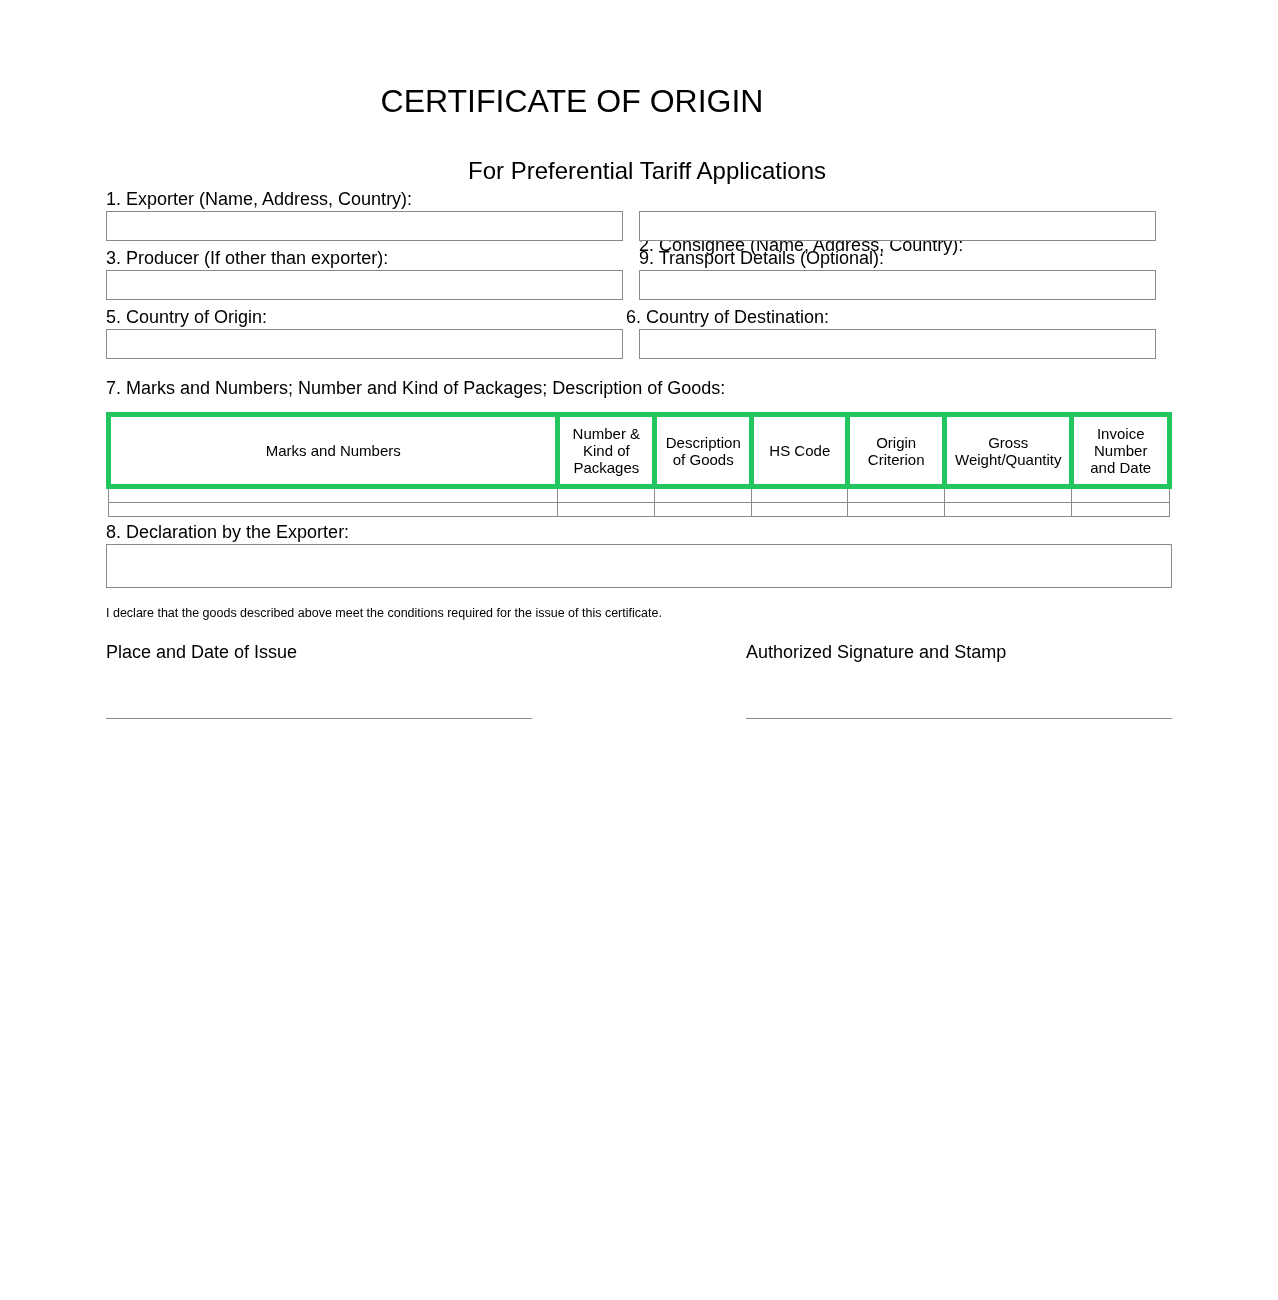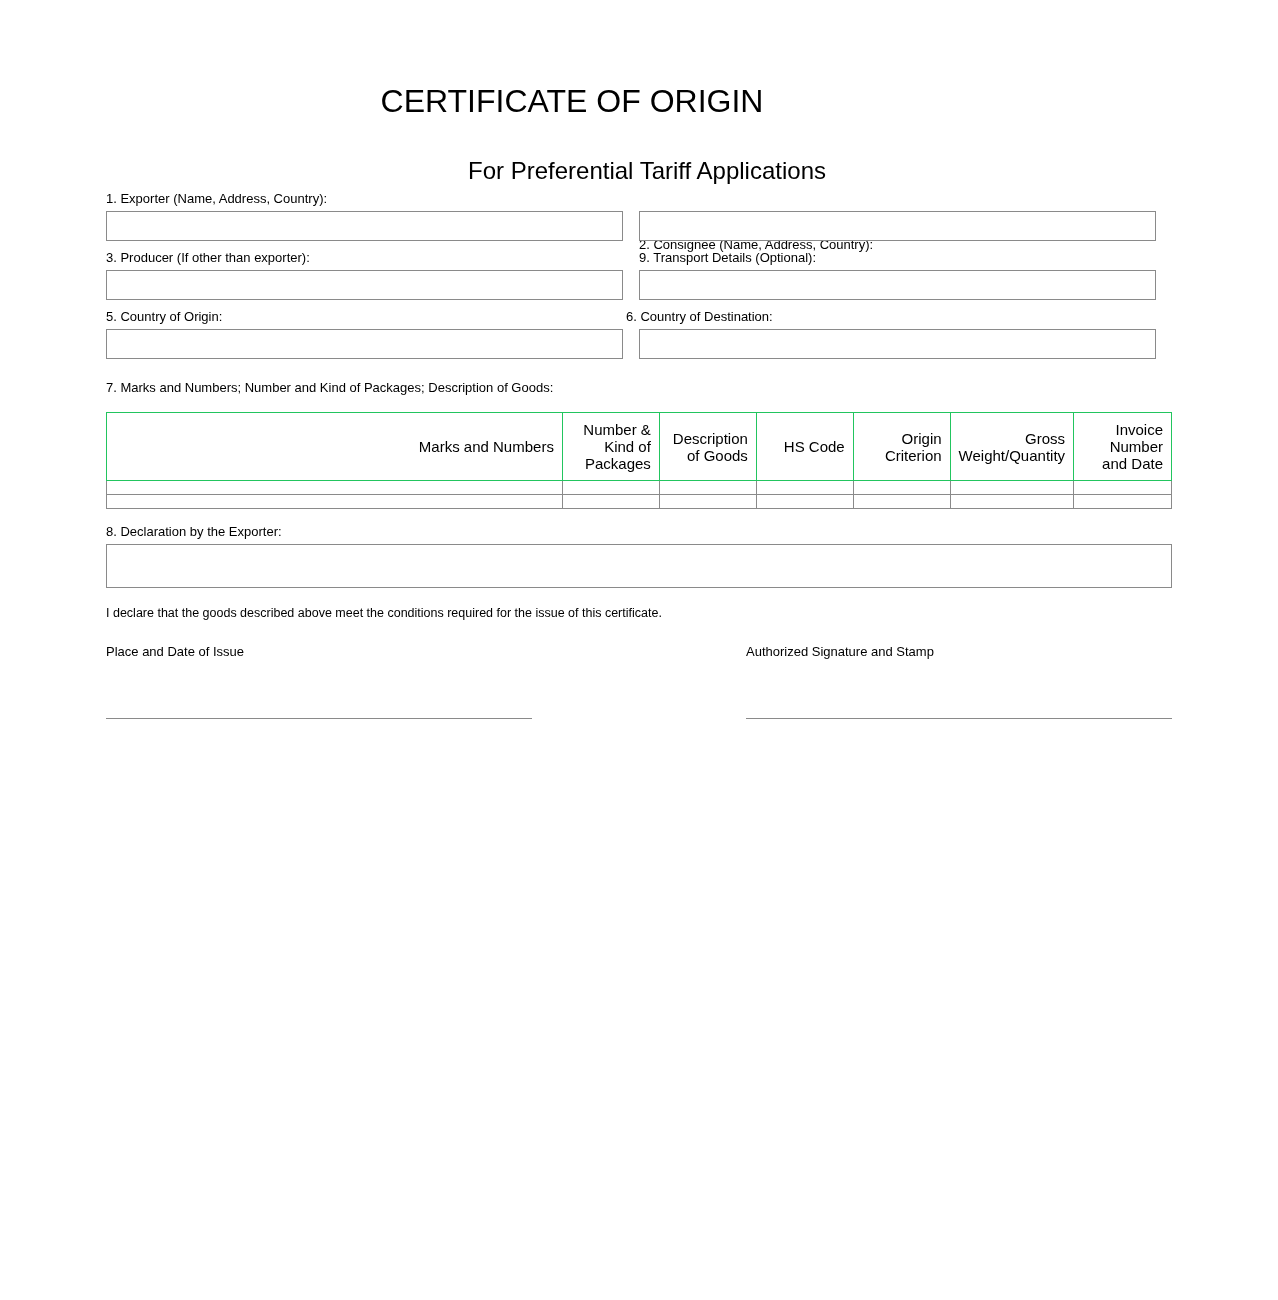--- a/index.html
+++ b/index.html
@@ -1,22 +1,22 @@
 <!DOCTYPE html>
 <html><head>
   <meta charset="utf-8">
   <style>
     html, body { margin: 0; padding: 0; background: #ffffff; }
     body { width: 1278px; height: 1300px; position: relative; font-family: "Liberation Sans", sans-serif; color: #000; }
     .title { position: absolute; left: 0; width: 1144px; top: 82px; text-align: center; font-size: 32px; line-height: 38px; }
     .subtitle { position: absolute; left: 8px; width: 1278px; top: 142px; text-align: center; font-size: 24px; line-height: 28px; margin-top: 15px; }
-    .lbl { position: absolute; font-size: 13px; line-height: 18px; white-space: nowrap; }
+    .lbl { position: absolute; font-size: 18px; line-height: 18px; white-space: nowrap; }
     .box { position: absolute; box-sizing: border-box; border: 1px solid #8a8a8a; background: #fff; width: 517px; height: 30px; }
     table.goods { position: absolute; left: 106px; top: 412px; width: 1066px; border-collapse: collapse; font-size: 15px; line-height: 17px; }
-    table.goods th { border: 1px solid #22c55e; font-weight: normal; text-align: right; padding: 8px 8px; height: 51px; box-sizing: border-box; vertical-align: middle; }
+    table.goods th { border: 5px solid #22c55e; font-weight: normal; text-align: center; padding: 8px 8px; height: 51px; box-sizing: border-box; vertical-align: middle; }
     table.goods td { border: 1px solid #8a8a8a; height: 13px; padding: 0; }
     .decl-box { position: absolute; left: 106px; top: 544px; width: 1066px; height: 44px; box-sizing: border-box; border: 1px solid #8a8a8a; }
     .decl-note { position: absolute; left: 106px; top: 588px; font-size: 12.5px; line-height: 15px; white-space: nowrap; margin-top: 18px; }
     .sigline { position: absolute; height: 0; border-top: 1px solid #8a8a8a; }
   </style>
 </head>
 <body>
 
 <div class="title">CERTIFICATE OF ORIGIN</div>
 <div class="subtitle">For Preferential Tariff Applications</div>

